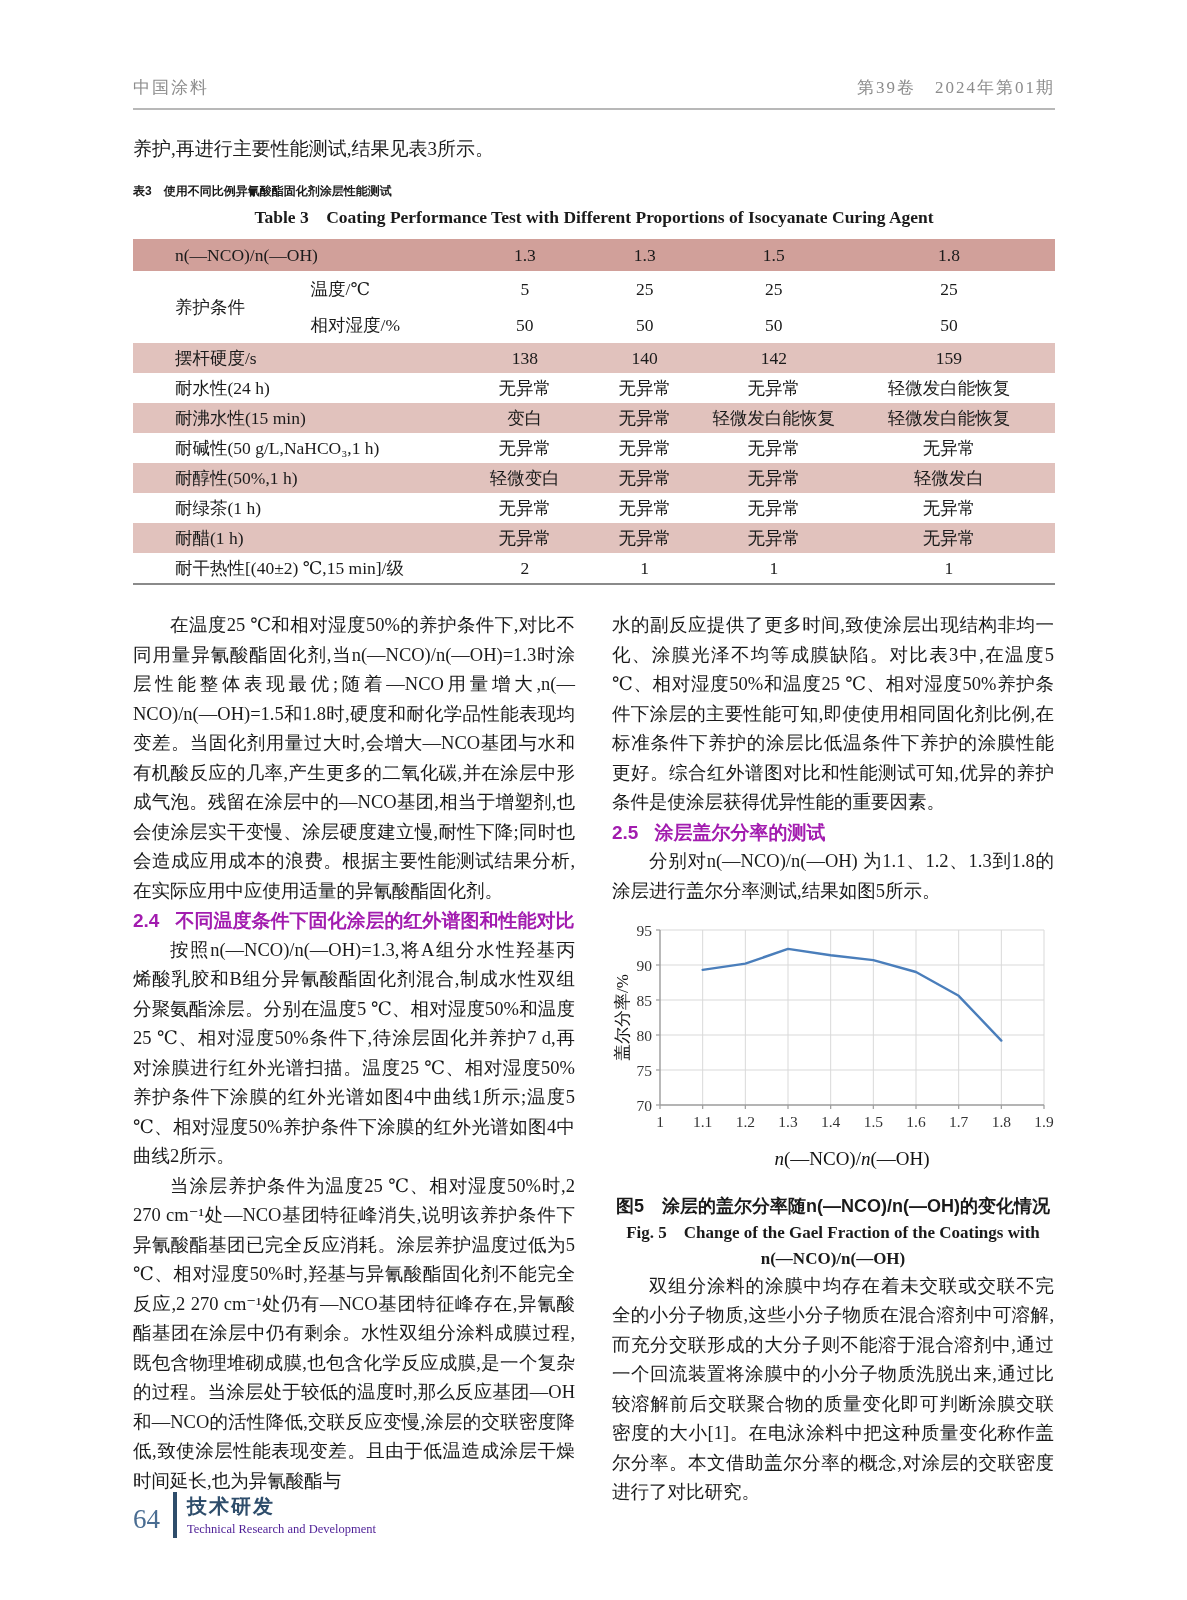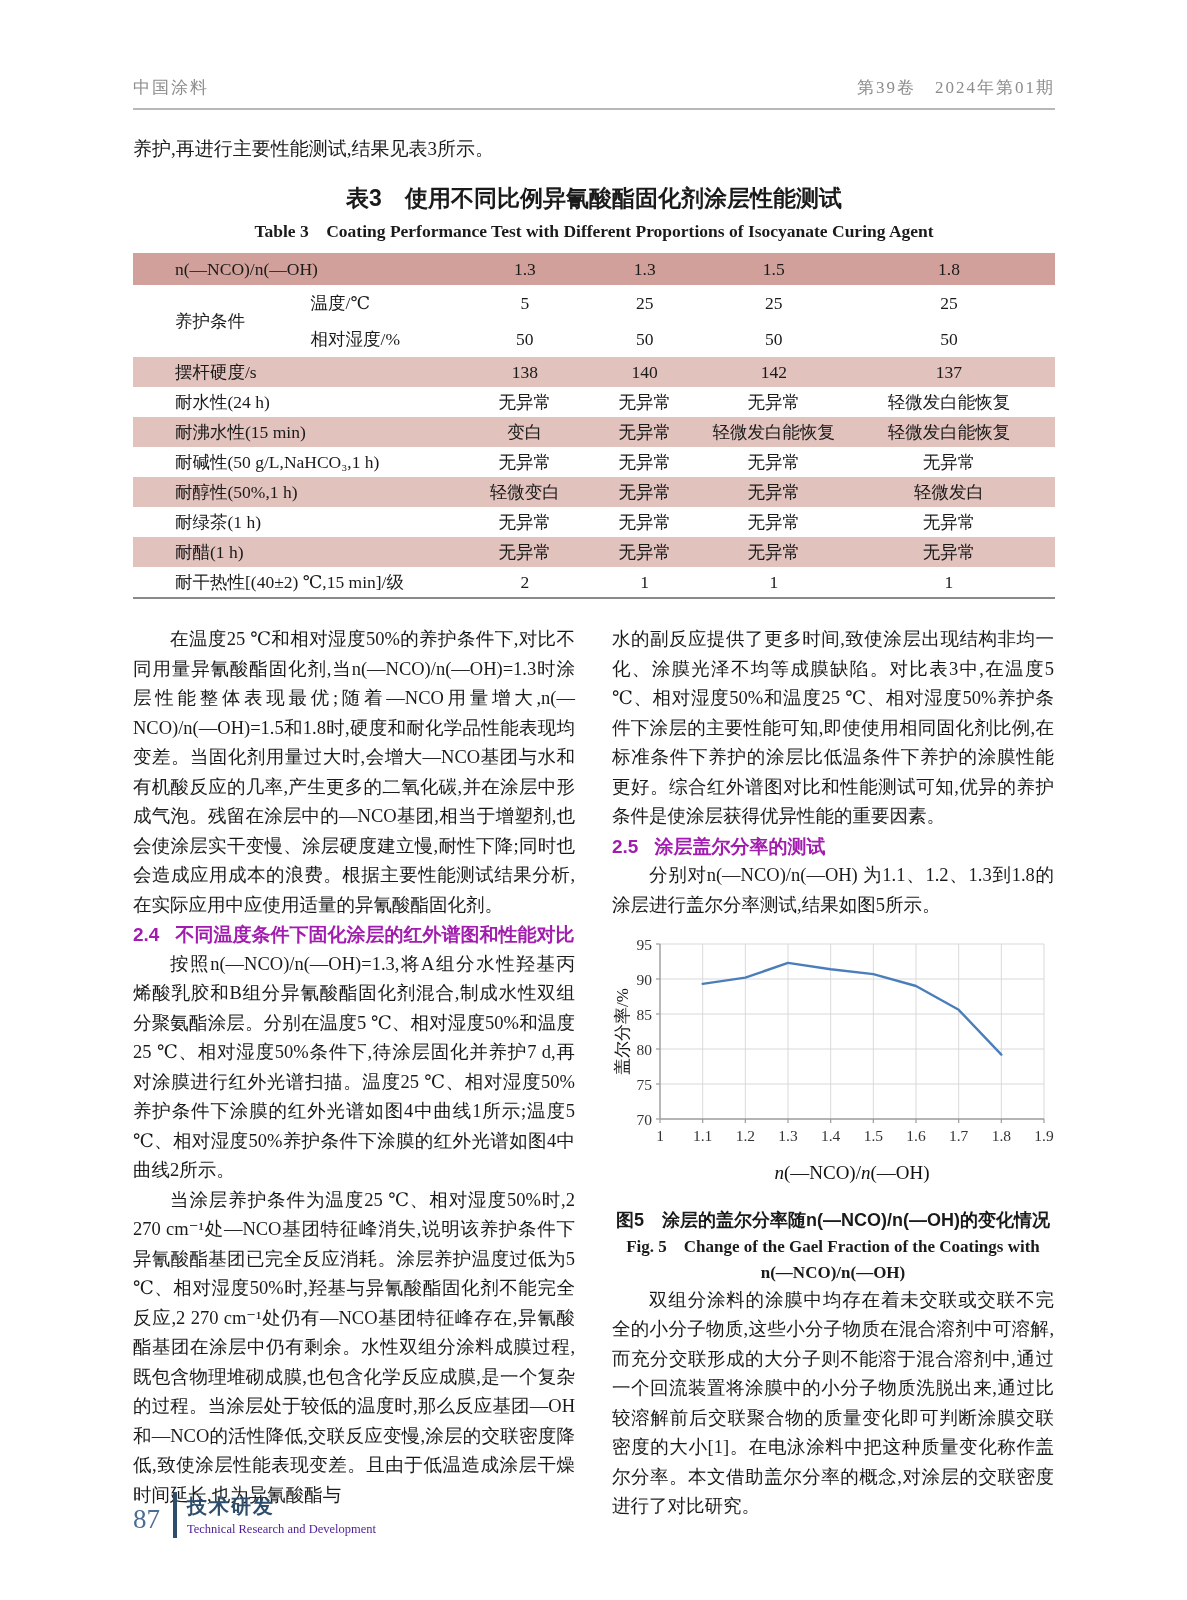--- a/index.html
+++ b/index.html
@@ -9,21 +9,21 @@
 
   
   .pagehead{display:flex;justify-content:space-between;align-items:flex-end;
             color:#8c8c8c;font-size:17px;letter-spacing:2px;
             padding-bottom:9px;border-bottom:2px solid #b8b8b8;
             font-family:Liberation Serif, serif;}
 
   .intro{margin-top:24px;font-size:19px;line-height:30px;}
 
   
-  .tbl-title-zh{text-align:center;font-weight:bold;font-size:23px;
+  .tbl-title-zh{font-weight:bold;font-size:12px;
                 font-family:"Liberation Sans","DejaVu Sans",sans-serif;}
   .tbl-title-en{text-align:center;font-weight:bold;font-size:17.5px;margin-top:5px;}
 
   
   table.t3{width:100%;border-collapse:collapse;margin-top:10px;font-size:17.5px;
            border-bottom:2px solid #8a8a8a;}
   table.t3 td{height:30px;text-align:center;padding:0;vertical-align:middle;}
   table.t3 td.lbl{text-align:left;padding-left:42px;}
   table.t3 td.lbl-main{text-align:left;padding-left:42px;}
   table.t3 td.lbl-sub{text-align:left;padding-left:30px;height:36px;}
@@ -102,21 +102,21 @@
             <td>50</td>
             <td>50</td>
             <td>50</td>
             <td>50</td>
           </tr>
           <tr class="shade">
             <td class="lbl" colspan="2">摆杆硬度/s</td>
             <td>138</td>
             <td>140</td>
             <td>142</td>
-            <td>137</td>
+            <td>159</td>
           </tr>
           <tr>
             <td class="lbl" colspan="2">耐水性(24 h)</td>
             <td>无异常</td>
             <td>无异常</td>
             <td>无异常</td>
             <td>轻微发白能恢复</td>
           </tr>
           <tr class="shade">
             <td class="lbl" colspan="2">耐沸水性(15 min)</td>
@@ -240,20 +240,20 @@
           <div class="figcap-en">n(—NCO)/n(—OH)</div>
         </div>
 
         <p class="ind after-fig">双组分涂料的涂膜中均存在着未交联或交联不完全的小分子物质,这些小分子物质在混合溶剂中可溶解,而充分交联形成的大分子则不能溶于混合溶剂中,通过一个回流装置将涂膜中的小分子物质洗脱出来,通过比较溶解前后交联聚合物的质量变化即可判断涂膜交联密度的大小[1]。在电泳涂料中把这种质量变化称作盖尔分率。本文借助盖尔分率的概念,对涂层的交联密度进行了对比研究。</p>
       </div>
 
     </div>
   </div>
 
   <div class="pagefoot">
-    <span class="pagenum">87</span>
+    <span class="pagenum">64</span>
     <span class="footbar"></span>
     <span class="footcol">
       <span class="foot-zh">技术研发</span>
       <span class="foot-en">Technical Research and Development</span>
     </span>
   </div>
 </div>
 
 </body></html>

